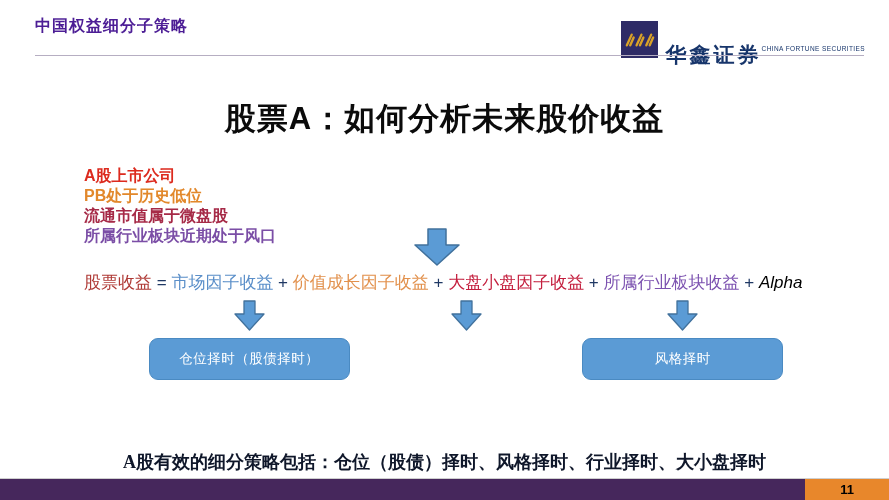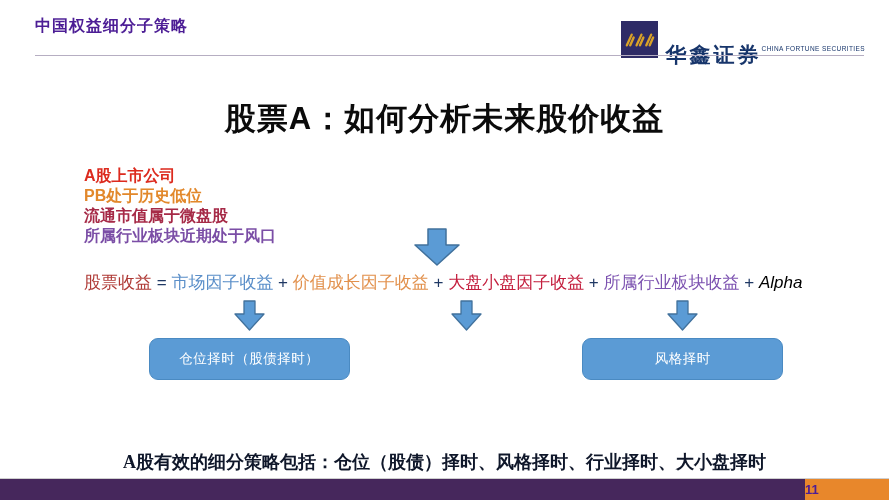--- a/index.html
+++ b/index.html
@@ -56,22 +56,22 @@
     font-family:"Liberation Serif","DejaVu Serif",serif;
     font-size:18px; font-weight:bold; color:#0f172a;margin-top:17px;
   }
   
   .footer {
     position:absolute; bottom:0; left:0; width:100%; height:22px;
     display:flex; border-top:1px solid #cfcfcf;
   }
   .footer-purple { flex:1; background:#46275c; }
   .footer-orange {
-    width:84px; background:#e8872b; color:#4c1d95;
-    display:flex; align-items:center; justify-content:flex-start;
+    width:84px; background:#e8872b; color:#000000;
+    display:flex; align-items:center; justify-content:center;
     font-size:13px; font-weight:bold;
   }
 </style>
 </head>
 <body>
 
 <div class="slide">
 
   <div class="header-title">中国权益细分子策略</div>
 

